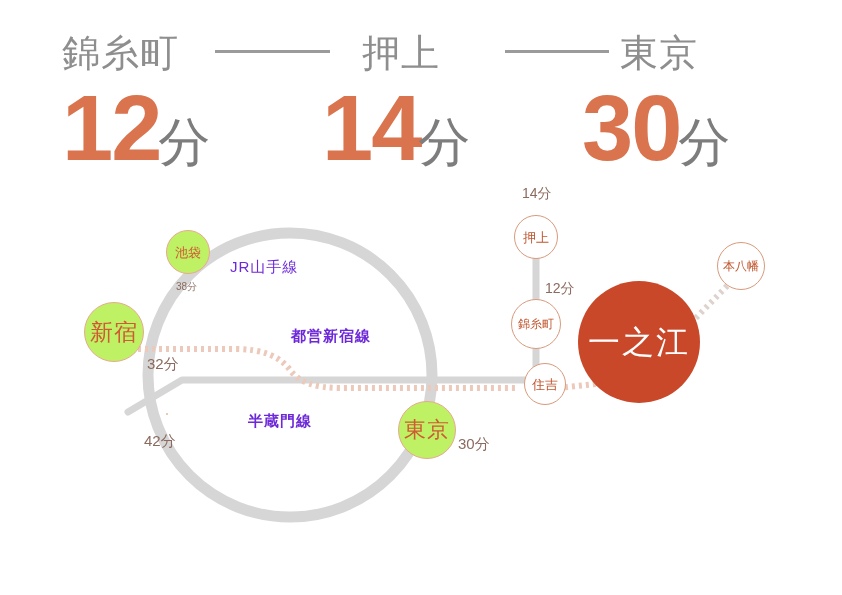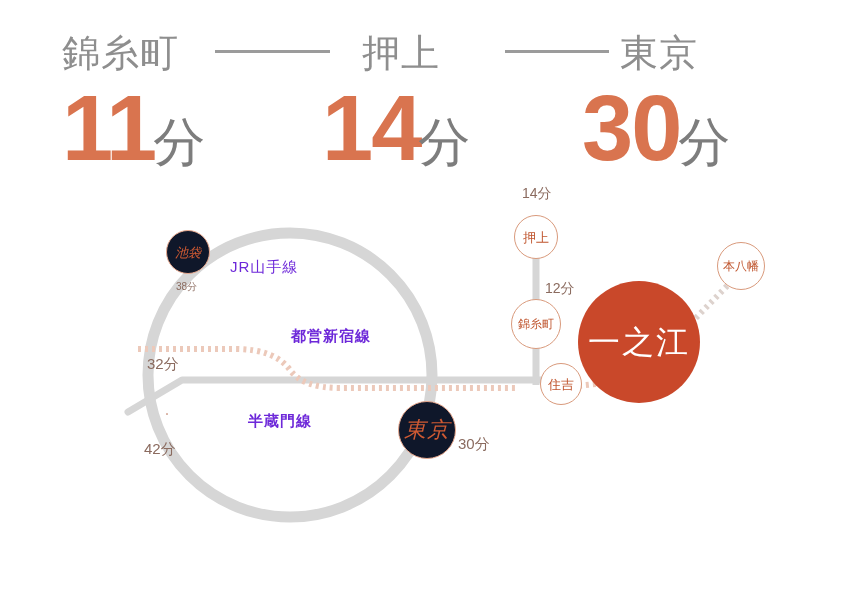--- a/index.html
+++ b/index.html
@@ -76,24 +76,23 @@
     line-height: 1;
   }
   .node-big {
     background: #c9482a;
     color: #ffffff;
     font-size: 32px;
     letter-spacing: 2px;
     border: none;
   }
   .node-pink {
-    background: #0f172a;
+    background: #bef264;
     border: 1.5px solid #e8a98f;
     color: #cf5a33;
-    font-style: italic;
   }
   .node-white {
     background: #ffffff;
     border: 1.5px solid #d99a7c;
     color: #c0562f;
   }
   .timelabel {
     position: absolute;
     color: #8b6b5f;
     font-size: 14px;
@@ -112,21 +111,21 @@
 
 <div id="header">
 
   <div class="hdr-station" style="left:62px; top:28px;">錦糸町</div>
   <div class="hdr-rule" style="left:215px; top:50px; width:115px;"></div>
   <div class="hdr-station" style="left:362px; top:28px;">押上</div>
   <div class="hdr-rule" style="left:505px; top:50px; width:104px;"></div>
   <div class="hdr-station" style="left:620px; top:28px;">東京</div>
 
   <div class="hdr-time" style="left:62px; top:82px;">
-    <span class="hdr-num">11</span><span class="hdr-fun">分</span>
+    <span class="hdr-num">12</span><span class="hdr-fun">分</span>
   </div>
   <div class="hdr-time" style="left:322px; top:82px;">
     <span class="hdr-num">14</span><span class="hdr-fun">分</span>
   </div>
   <div class="hdr-time" style="left:582px; top:82px;">
     <span class="hdr-num">30</span><span class="hdr-fun">分</span>
   </div>
 </div>
 
 <div id="map">
@@ -149,40 +148,43 @@
   <div class="linelabel" style="left:230px; top:78px;">JR山手線</div>
   <div class="linelabel" style="left:291px; top:147px;font-weight:bold;">都営新宿線</div>
   <div class="linelabel" style="left:248px; top:232px;font-weight:bold;">半蔵門線</div>
 
   <div class="node node-pink" style="left:166px; top:233px; width:0; height:0;"></div>
   <div class="node node-pink" style="left:166px; top:50px; width:44px; height:44px; font-size:13px;">
     <span>池袋</span>
   </div>
   <div class="timelabel" style="left:176px; top:100px; font-size:10px;">38分</div>
 
+  <div class="node node-pink" style="left:84px; top:122px; width:60px; height:60px; font-size:23px; letter-spacing:1px;">
+    <span>新宿</span>
+  </div>
   <div class="timelabel" style="left:147px; top:175px; font-size:15px;">32分</div>
 
-  <div class="timelabel" style="left:144px; top:260px; font-size:15px;">42分</div>
+  <div class="timelabel" style="left:144px; top:252px; font-size:15px;">42分</div>
 
   <div class="node node-pink" style="left:398px; top:221px; width:58px; height:58px; font-size:22px; letter-spacing:1px;">
     <span>東京</span>
   </div>
   <div class="timelabel" style="left:458px; top:255px; font-size:15px;">30分</div>
 
   <div class="node node-white" style="left:514px; top:35px; width:44px; height:44px; font-size:13px;">
     <span>押上</span>
   </div>
   <div class="timelabel" style="left:522px; top:5px; font-size:14px;">14分</div>
 
   <div class="node node-white" style="left:511px; top:119px; width:50px; height:50px; font-size:12px;">
     <span>錦糸町</span>
   </div>
   <div class="timelabel" style="left:545px; top:100px; font-size:14px;">12分</div>
 
-  <div class="node node-white" style="left:540px; top:183px; width:42px; height:42px; font-size:13px;">
+  <div class="node node-white" style="left:524px; top:183px; width:42px; height:42px; font-size:13px;">
     <span>住吉</span>
   </div>
 
   <div class="node node-white" style="left:717px; top:62px; width:48px; height:48px; font-size:12px;">
     <span>本八幡</span>
   </div>
 
   <div class="node node-big" style="left:578px; top:101px; width:122px; height:122px;">
     <span>一之江</span>
   </div>

